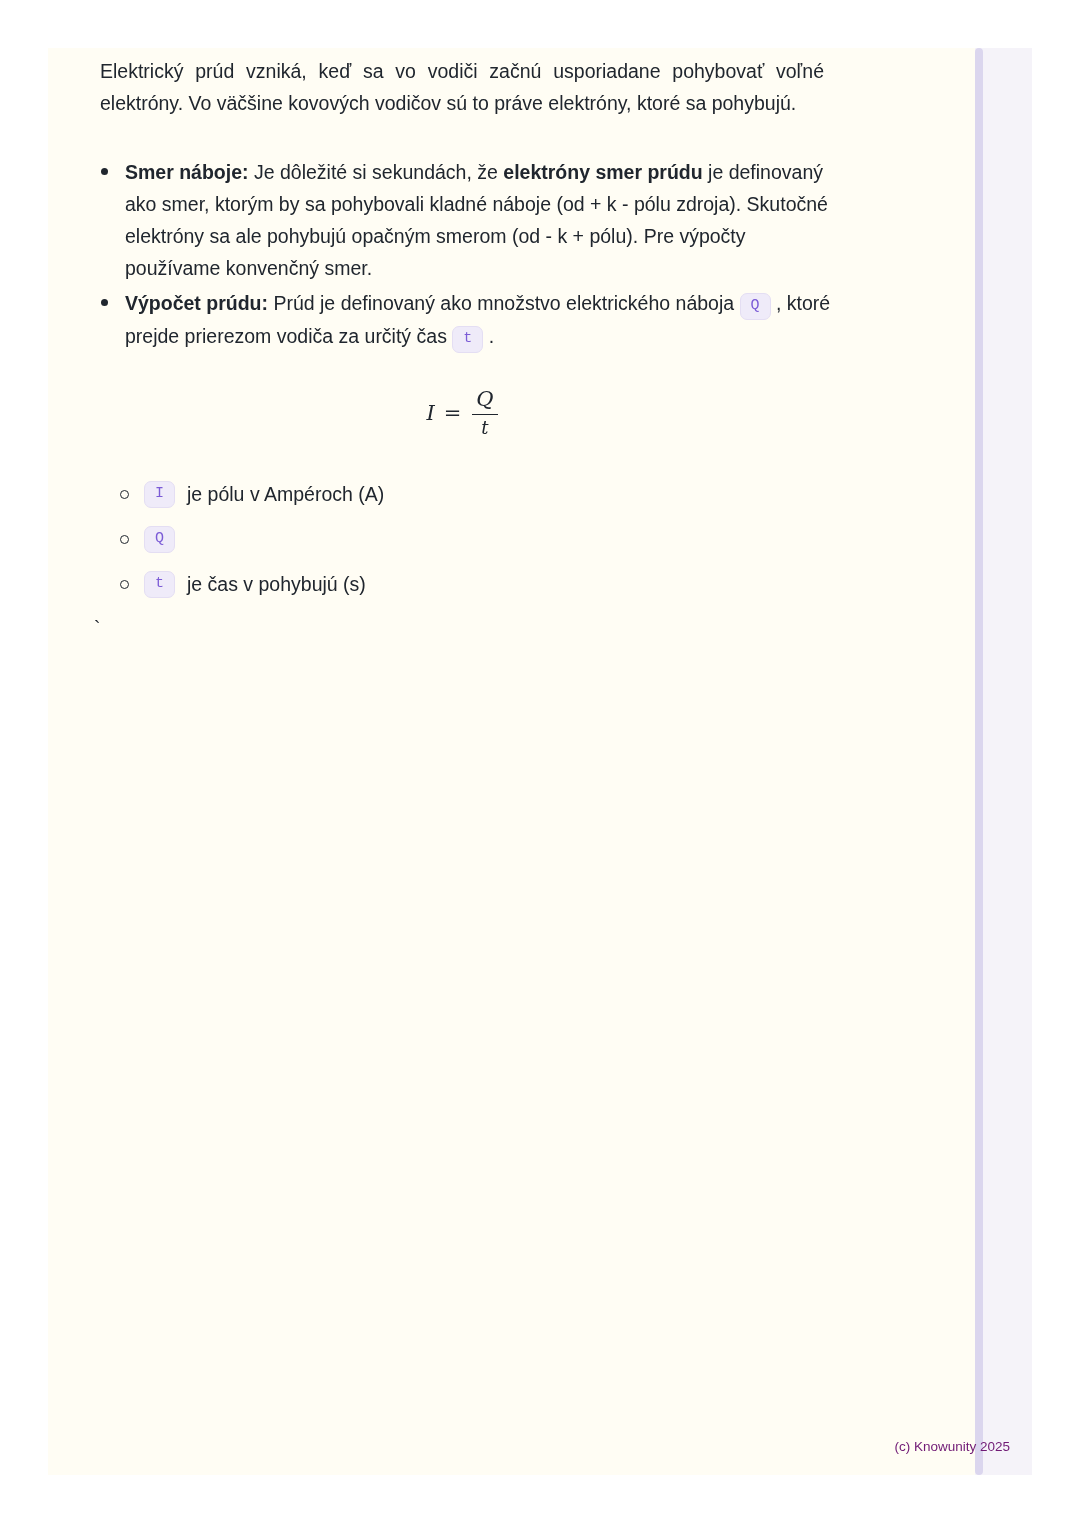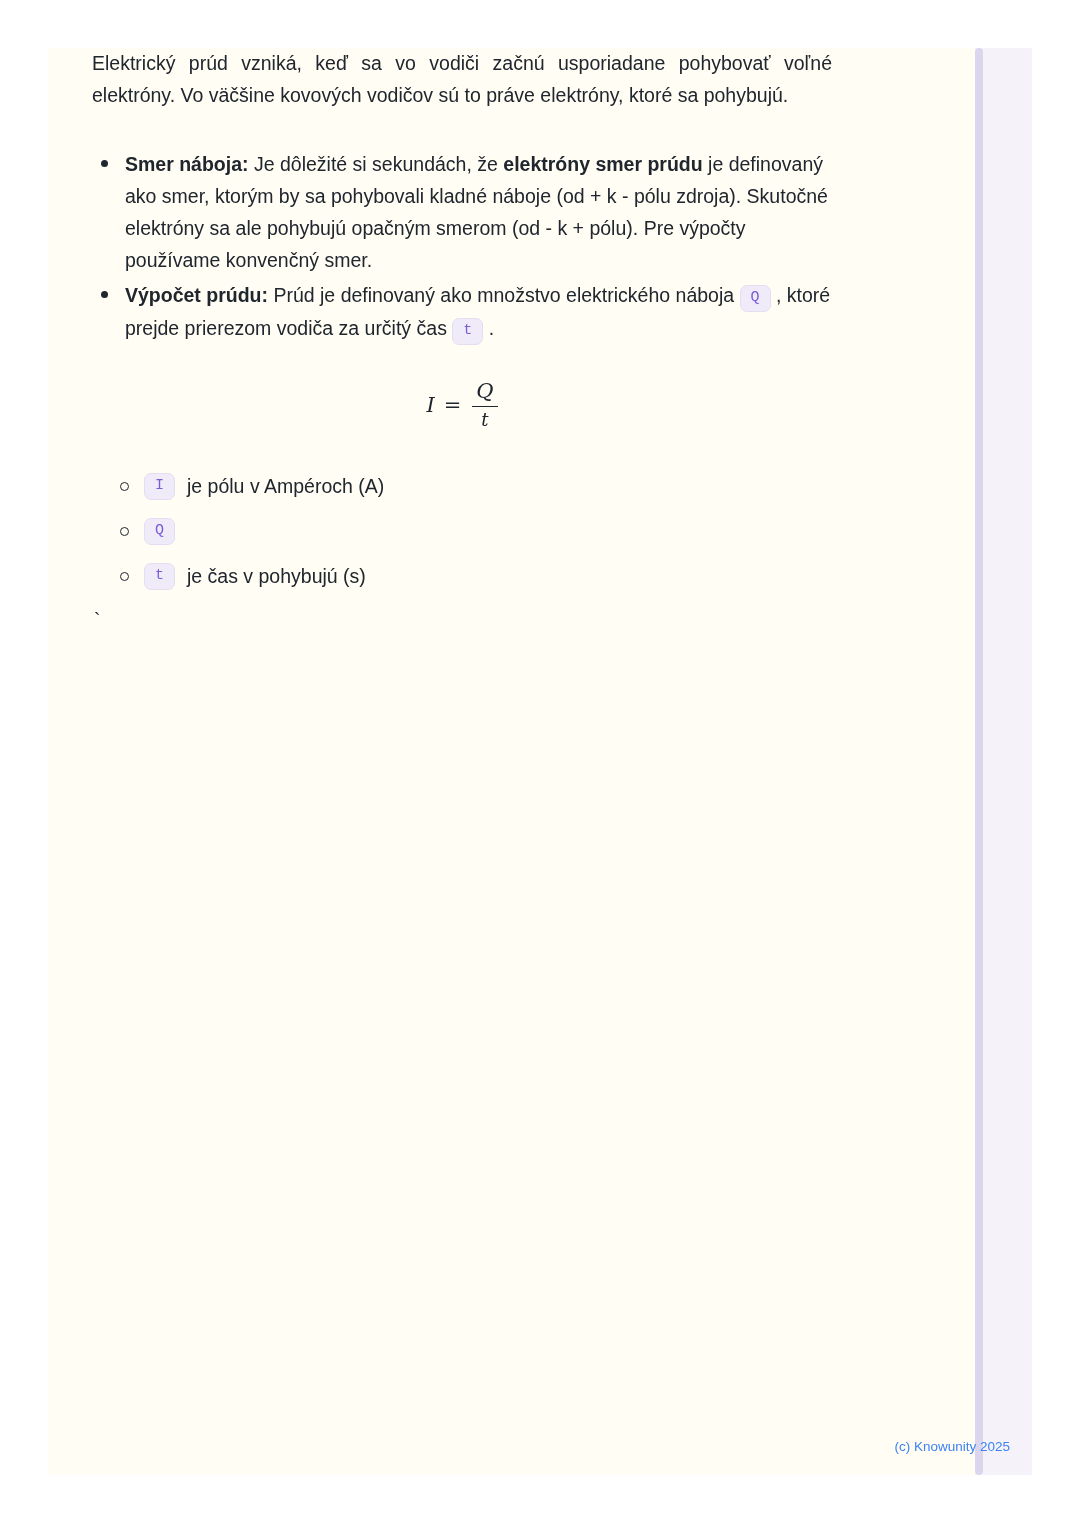--- a/index.html
+++ b/index.html
@@ -46,21 +46,21 @@
   .content {
     position: absolute;
     left: 92px;
     top: 47px;
     width: 740px;
     color: #20262E;
     font-size: 19.5px;
     line-height: 32px;
   }
   .intro {
-    margin: 0;
+    margin: 8px;
     text-align: justify;
   }
   .bullet-list {
     margin-top: 37px;
   }
   .bullet {
     position: relative;
     padding-left: 33px;
   }
   .bullet + .bullet {
@@ -150,41 +150,41 @@
     margin-top: 14px;
     margin-left: 2px;
     font-size: 19px;
     color: #20262E;
   }
   .footer-copyright {
     position: absolute;
     top: 1439px;
     right: 70px;
     font-size: 13.5px;
-    color: #3b82f6;
+    color: #701a75;
     z-index: 5;
   }
 </style>
 </head>
 <body>
 
 <div class="viewport">
 
   <div class="doc-card"></div>
   <div class="scroll-track"></div>
   <div class="scroll-thumb"></div>
 
   <div class="content">
 
     <p class="intro">Elektrický prúd vzniká, keď sa vo vodiči začnú usporiadane pohybovať voľné elektróny. Vo väčšine kovových vodičov sú to práve elektróny, ktoré sa pohybujú.</p>
 
     <div class="bullet-list">
       <div class="bullet">
         <span class="dot"></span>
-        <span class="bullet-text"><span class="b">Smer náboja:</span><span> Je dôležité si sekundách, že </span><span class="b">elektróny smer prúdu</span><span> je definovaný ako smer, ktorým by sa pohybovali kladné náboje (od + k - pólu zdroja). Skutočné elektróny sa ale pohybujú opačným smerom (od - k + pólu). Pre výpočty používame konvenčný smer.</span></span>
+        <span class="bullet-text"><span class="b">Smer náboje:</span><span> Je dôležité si sekundách, že </span><span class="b">elektróny smer prúdu</span><span> je definovaný ako smer, ktorým by sa pohybovali kladné náboje (od + k - pólu zdroja). Skutočné elektróny sa ale pohybujú opačným smerom (od - k + pólu). Pre výpočty používame konvenčný smer.</span></span>
       </div>
       <div class="bullet">
         <span class="dot"></span>
         <span class="bullet-text"><span class="b">Výpočet prúdu:</span><span> Prúd je definovaný ako množstvo elektrického náboja </span><span class="code-badge">Q</span><span> , ktoré prejde prierezom vodiča za určitý čas </span><span class="code-badge">t</span><span> .</span></span>
       </div>
     </div>
 
     <div class="formula">
       <span class="f-lhs">I</span>
       <span class="f-eq">=</span>

